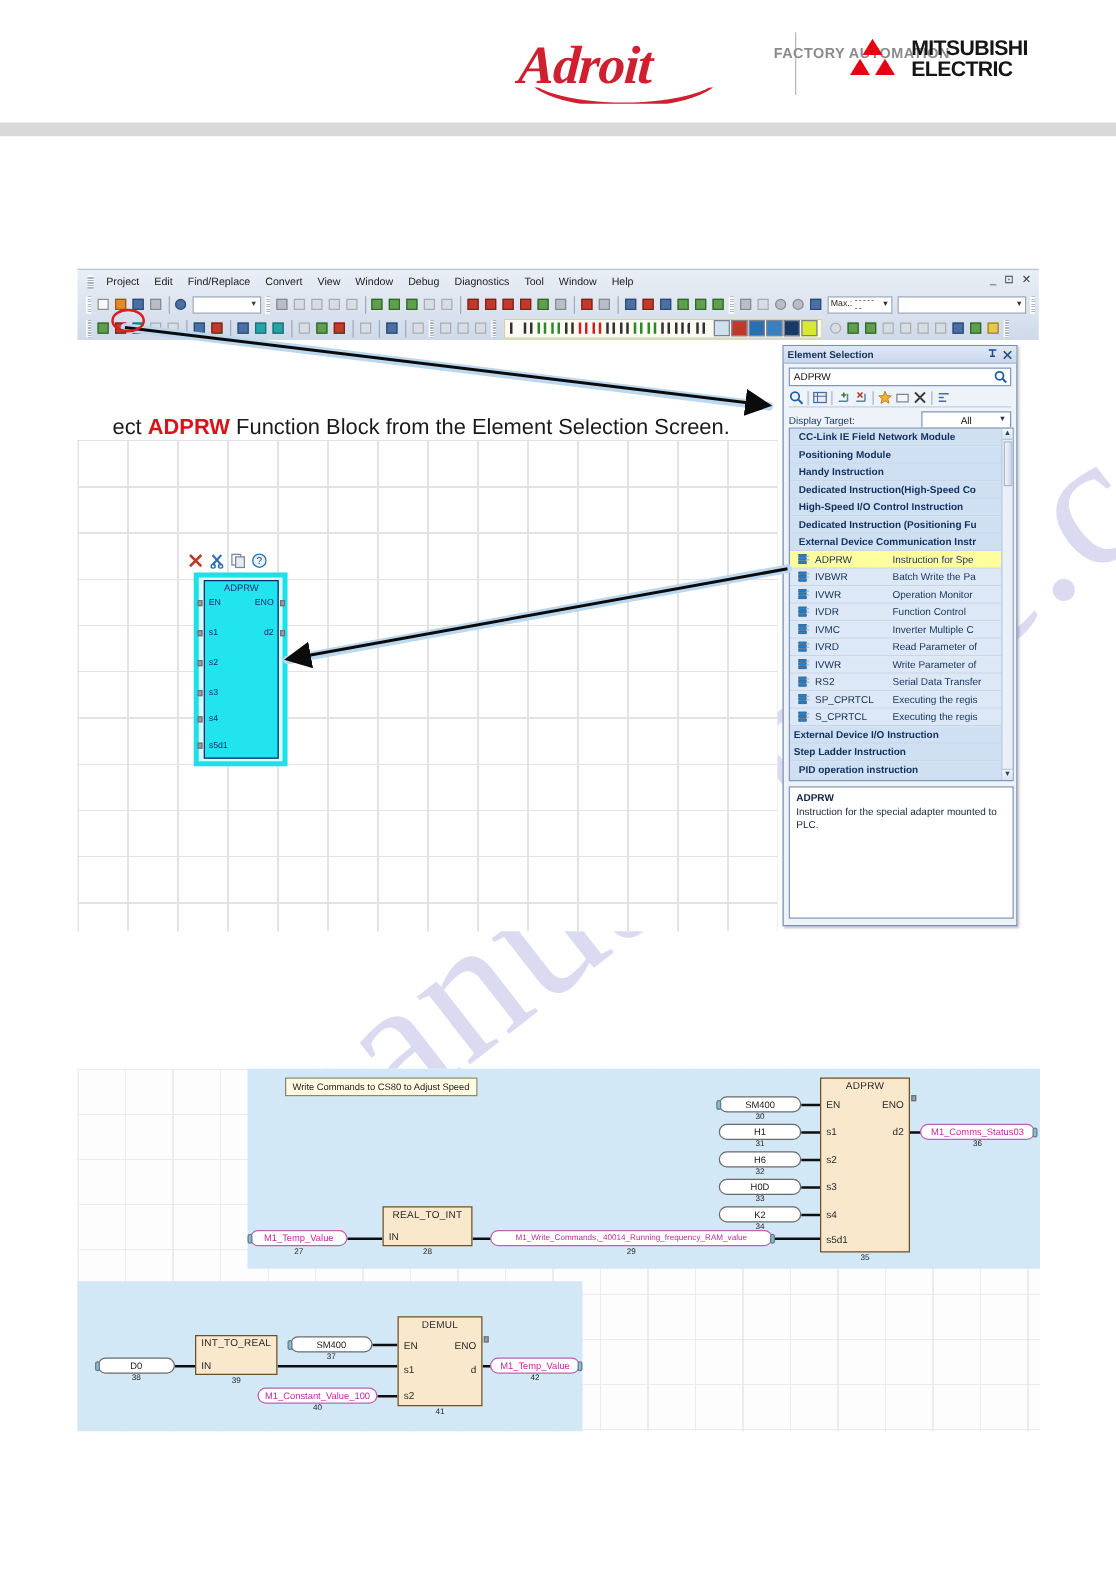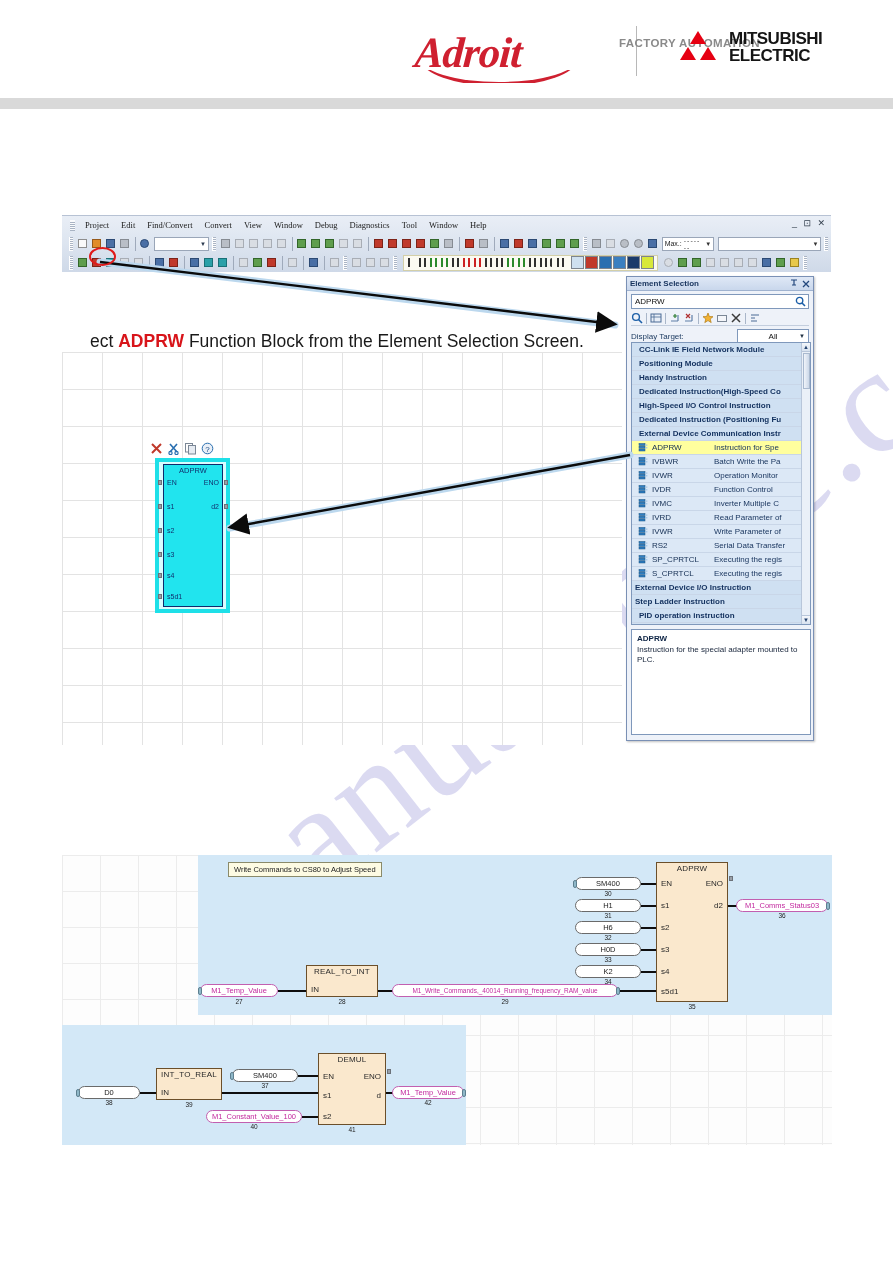--- a/index.html
+++ b/index.html
@@ -97,21 +97,21 @@
   }
   #gx-menubar .grip {
     width:5px; height:11px;
     background:
       linear-gradient(to bottom,#fff 0 1px,transparent 1px),
       repeating-linear-gradient(to bottom,#9aa6b8 0 1px, #fff 1px 2px);
     margin-right:4px; opacity:.8;
   }
   #gx-menubar .mi {
     font-size:8.5px; color:#1a1a1a; padding:0 6px;
-    font-family:Liberation Serif, serif;
+    font-family:Liberation Sans, sans-serif;
     white-space:nowrap;
     text-align:center;
   }
 
   .gx-toolrow {
     position:absolute; left:0; width:769px; height:19px;
     display:flex; align-items:center; padding-left:6px;
   }
   #gx-toolrow1 { top:18px; }
   #gx-toolrow2 { top:37px; }
@@ -437,21 +437,21 @@
 
 <div id="canvas-top"></div>
 
 <div id="gx-shot">
   <div id="gx-window">
 
     <div id="gx-menubar">
       <div class="grip"></div>
       <div class="mi">Project</div>
       <div class="mi">Edit</div>
-      <div class="mi">Find/Convert</div>
+      <div class="mi">Find/Replace</div>
       <div class="mi">Convert</div>
       <div class="mi">View</div>
       <div class="mi">Window</div>
       <div class="mi">Debug</div>
       <div class="mi">Diagnostics</div>
       <div class="mi">Tool</div>
       <div class="mi">Window</div>
       <div class="mi">Help</div>
     </div>
 

